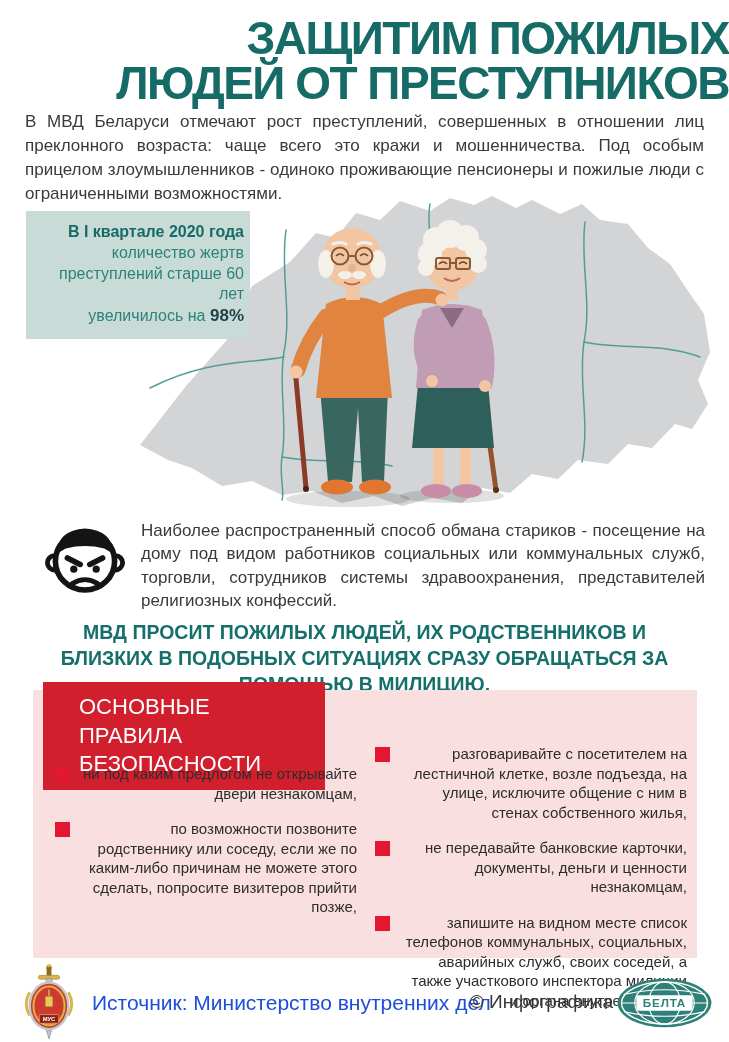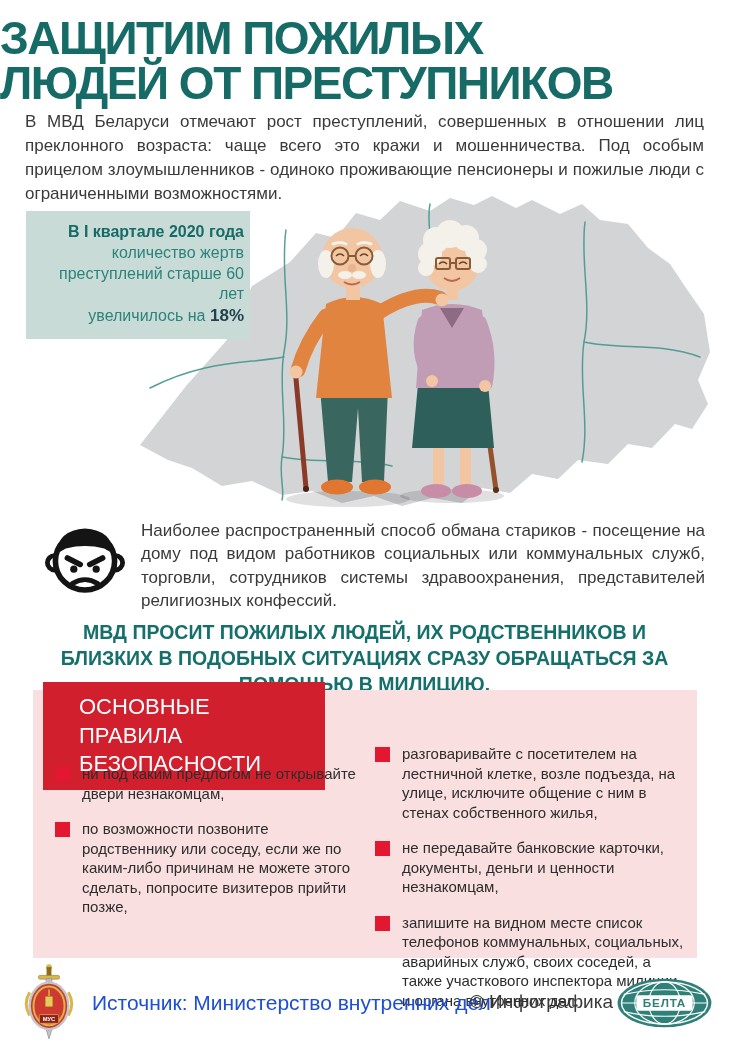--- a/index.html
+++ b/index.html
@@ -3,21 +3,21 @@
 <meta charset="utf-8">
 <style>
   * { margin:0; padding:0; box-sizing:border-box; }
   html,body { background:#ffffff; }
   .poster {
     position:relative; width:729px; height:1042px; background:#ffffff;
     overflow:hidden; font-family:"Liberation Sans","DejaVu Sans",sans-serif;
   }
   
   .title {
-    position:absolute; top:16px; left:0; right:0; text-align:left;
+    position:absolute; top:16px; left:0; right:0; text-align:right;
     color:#176b66; font-weight:bold; font-size:46px; line-height:45px;
     letter-spacing:-1.5px;
   }
   .title span { display:block; }
   
   .intro {
     position:absolute; top:110px; left:25px; width:679px;
     font-size:17px; line-height:1.42; color:#3a3a3a; text-align:justify;
   }
   
@@ -48,21 +48,21 @@
     background:#f9dfe0;
   }
   .rules-head {
     position:absolute; left:10px; top:-8px; width:282px; min-height:66px;
     background:#d11f2d; color:#ffffff; font-weight:normal; font-size:22px;
     line-height:1.3; padding:11px 18px 11px 36px;
   }
   .col { position:absolute; }
   .col-left  { left:22px;  top:74px; width:302px; }
   .col-right { left:342px; top:54px; width:312px; }
-  .rule { display:flex; margin-bottom:16px; }
+  .rule { display:flex; margin-bottom:16px;text-align:right; }
   .rule .sq { width:15px; height:15px; background:#e3172f; margin:3px 12px 0 0; flex:none; }
   .rule .txt { font-size:15px; line-height:1.3; color:#2d2d2d; }
   
   .emblem { position:absolute; left:18px; top:962px; }
   .source { position:absolute; left:92px; top:991px; font-size:21px; color:#1d4ed8; }
   .copyright { position:absolute; right:116px; top:991px; font-size:19px; color:#383838; }
   .belta { position:absolute; right:16px; top:977px; }
 </style>
 </head>
 <body>
@@ -159,21 +159,21 @@
         <ellipse cx="229" cy="83" rx="7" ry="4" fill="#f4f1ea"></ellipse>
         <path d="M214,90 Q222,95 230,90" stroke="#b66a52" stroke-width="2" fill="none"></path>
       </g>
     </svg>
   </div>
 
   <div class="stat-box">
     <div class="b1">В I квартале 2020 года</div>
     <div>количество жертв</div>
     <div>преступлений старше 60 лет</div>
-    <div><span>увеличилось на</span> <span class="val">18%</span></div>
+    <div><span>увеличилось на</span> <span class="val">98%</span></div>
   </div>
 
   <div class="scam">
     <div class="icon-wrap">
       <svg width="80" height="84" viewBox="0 0 100 100">
         <circle cx="12" cy="56" r="9" fill="#ffffff" stroke="#141414" stroke-width="6"></circle>
         <circle cx="88" cy="56" r="9" fill="#ffffff" stroke="#141414" stroke-width="6"></circle>
         <ellipse cx="50" cy="54" rx="37" ry="36" fill="#ffffff" stroke="#141414" stroke-width="7"></ellipse>
         <path d="M14,45 Q16,15 50,13 Q84,15 86,45 L74,38 Q50,32 26,38 Z" fill="#141414"></path>
         <path d="M28,50 L44,58" stroke="#141414" stroke-width="7" stroke-linecap="round"></path>

